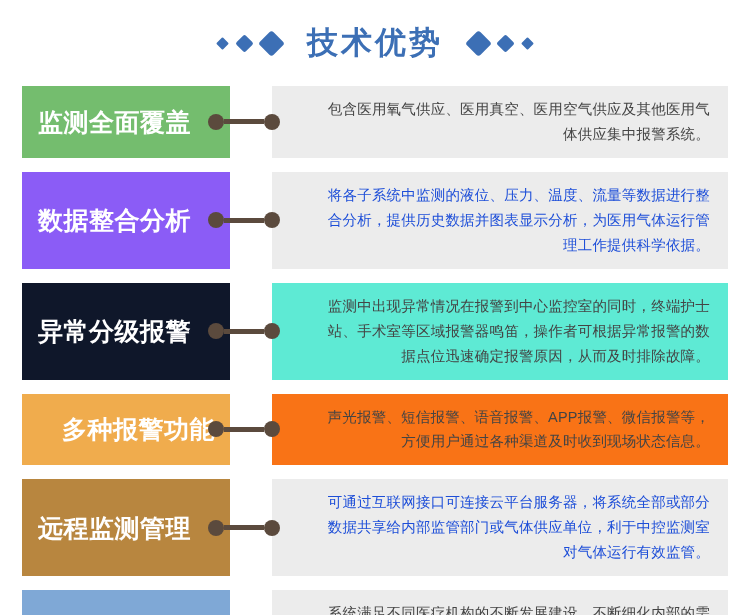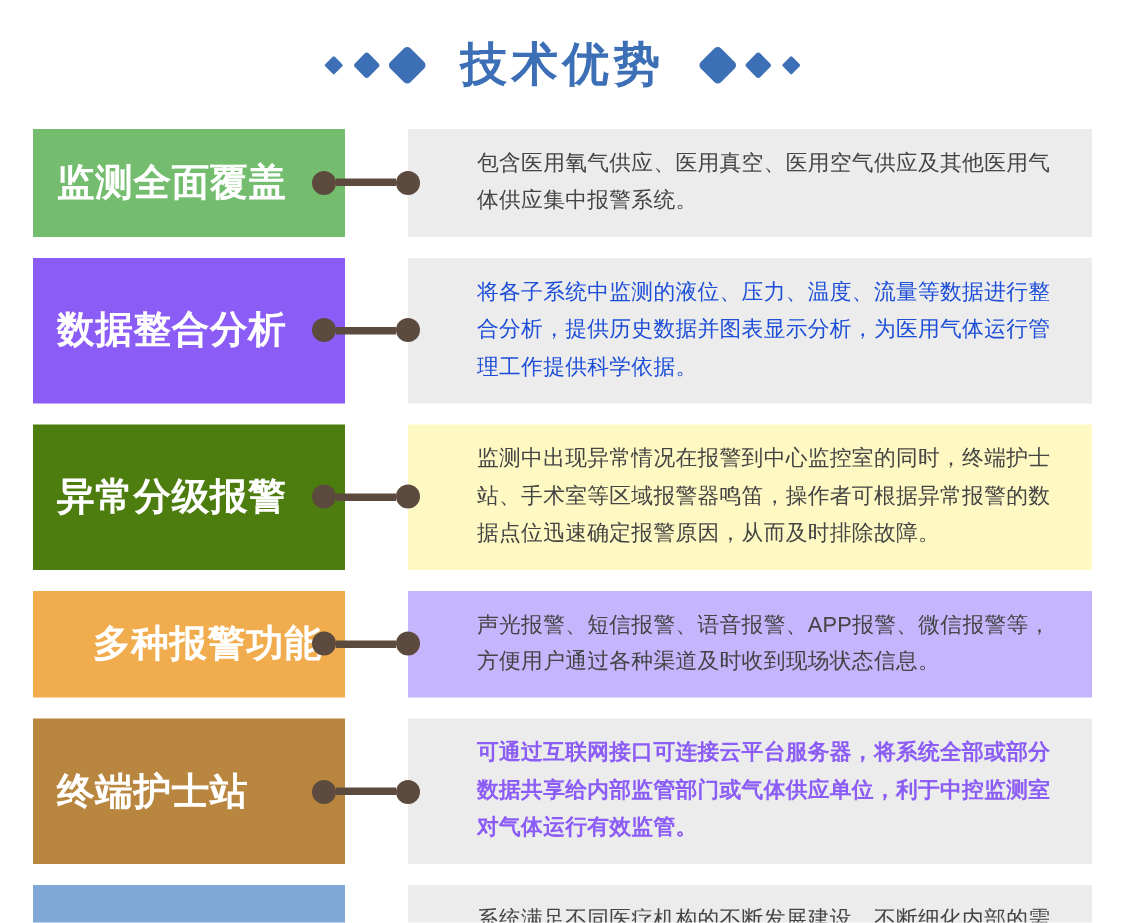--- a/index.html
+++ b/index.html
@@ -108,20 +108,21 @@
   }
 
   .desc-box {
     flex: 1 1 auto;
     background: #ececec;
     box-sizing: border-box;
     padding: 11px 18px 11px 46px;
     display: flex;
     align-items: center;
     margin-left: 42px;
+    text-align: right;
   }
   .desc-text {
     color: #444444;
     font-size: 14.5px;
     line-height: 1.72;
     letter-spacing: 0.2px;
   }
 </style>
 </head>
 <body>
@@ -166,58 +167,58 @@
         <span class="conn-dot" style="background: rgb(91, 74, 61);"></span>
         <span class="conn-bar" style="background: rgb(91, 74, 61);"></span>
         <span class="conn-dot" style="background: rgb(91, 74, 61);"></span>
       </div>
       <div class="desc-box" style="background: rgb(236, 236, 236);">
         <span class="desc-text" style="color: #1d4ed8;">将各子系统中监测的液位、压力、温度、流量等数据进行整合分析，提供历史数据并图表显示分析，为医用气体运行管理工作提供科学依据。</span>
       </div>
     </div>
 
     <div class="row">
-      <div class="label-box" style="background: #4d7c0f;">
+      <div class="label-box" style="background: #0f172a;">
         <span class="label-text">异常分级报警</span>
       </div>
       <div class="connector">
         <span class="conn-dot" style="background: rgb(91, 74, 61);"></span>
         <span class="conn-bar" style="background: rgb(91, 74, 61);"></span>
         <span class="conn-dot" style="background: rgb(91, 74, 61);"></span>
       </div>
-      <div class="desc-box" style="background: #fef9c3;">
+      <div class="desc-box" style="background: #5eead4;">
         <span class="desc-text" style="color: rgb(68, 68, 68);">监测中出现异常情况在报警到中心监控室的同时，终端护士站、手术室等区域报警器鸣笛，操作者可根据异常报警的数据点位迅速确定报警原因，从而及时排除故障。</span>
       </div>
     </div>
 
     <div class="row">
       <div class="label-box" style="background: rgb(240, 172, 77); padding-left: 40px;">
         <span class="label-text">多种报警功能</span>
       </div>
       <div class="connector">
         <span class="conn-dot" style="background: rgb(91, 74, 61);"></span>
         <span class="conn-bar" style="background: rgb(91, 74, 61);"></span>
         <span class="conn-dot" style="background: rgb(91, 74, 61);"></span>
       </div>
-      <div class="desc-box" style="background: #c4b5fd;">
+      <div class="desc-box" style="background: #f97316;">
         <span class="desc-text" style="color: rgb(68, 68, 68);">声光报警、短信报警、语音报警、APP报警、微信报警等，方便用户通过各种渠道及时收到现场状态信息。</span>
       </div>
     </div>
 
     <div class="row">
       <div class="label-box" style="background: rgb(184, 134, 63);">
-        <span class="label-text">终端护士站</span>
-      </div>
-      <div class="connector">
-        <span class="conn-dot" style="background: rgb(91, 74, 61);"></span>
-        <span class="conn-bar" style="background: rgb(91, 74, 61);"></span>
-        <span class="conn-dot" style="background: rgb(91, 74, 61);"></span>
-      </div>
-      <div class="desc-box" style="background: rgb(236, 236, 236);">
-        <span class="desc-text" style="color: #8b5cf6; font-weight: bold;">可通过互联网接口可连接云平台服务器，将系统全部或部分数据共享给内部监管部门或气体供应单位，利于中控监测室对气体运行有效监管。</span>
+        <span class="label-text">远程监测管理</span>
+      </div>
+      <div class="connector">
+        <span class="conn-dot" style="background: rgb(91, 74, 61);"></span>
+        <span class="conn-bar" style="background: rgb(91, 74, 61);"></span>
+        <span class="conn-dot" style="background: rgb(91, 74, 61);"></span>
+      </div>
+      <div class="desc-box" style="background: rgb(236, 236, 236);">
+        <span class="desc-text" style="color: #1d4ed8;">可通过互联网接口可连接云平台服务器，将系统全部或部分数据共享给内部监管部门或气体供应单位，利于中控监测室对气体运行有效监管。</span>
       </div>
     </div>
 
     <div class="row">
       <div class="label-box" style="background: rgb(127, 168, 214);">
         
       </div>
 
       <div class="desc-box" style="background: rgb(236, 236, 236);">
         <span class="desc-text" style="color: rgb(68, 68, 68);">系统满足不同医疗机构的不断发展建设、不断细化内部的需求而拓展升级。多区域监测需求，在不同楼层区域等增加监测。</span>

